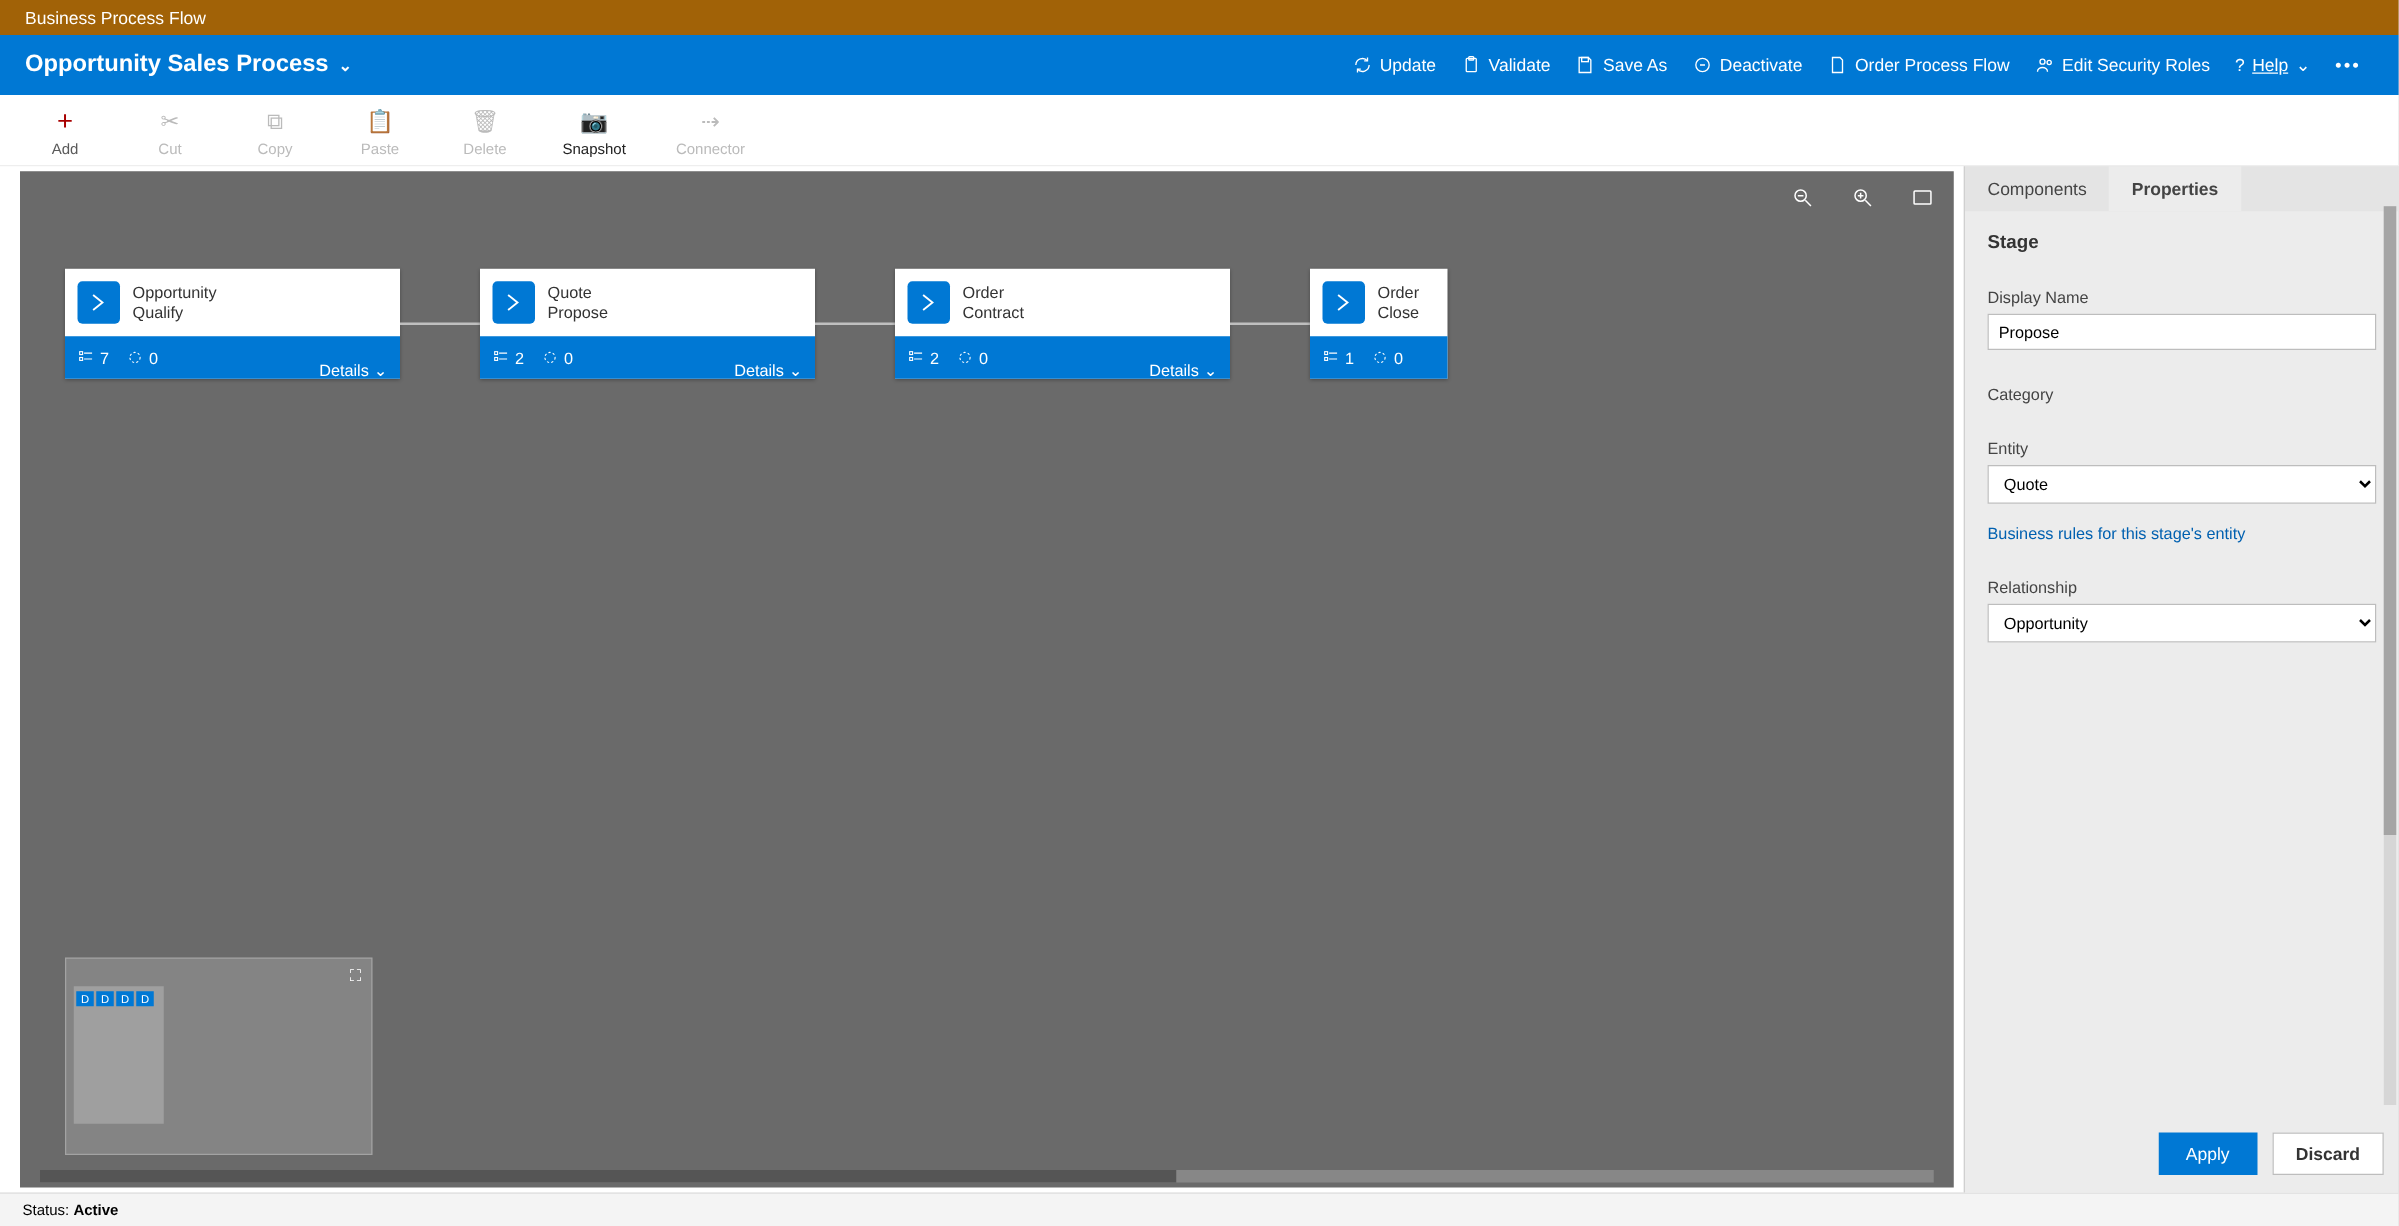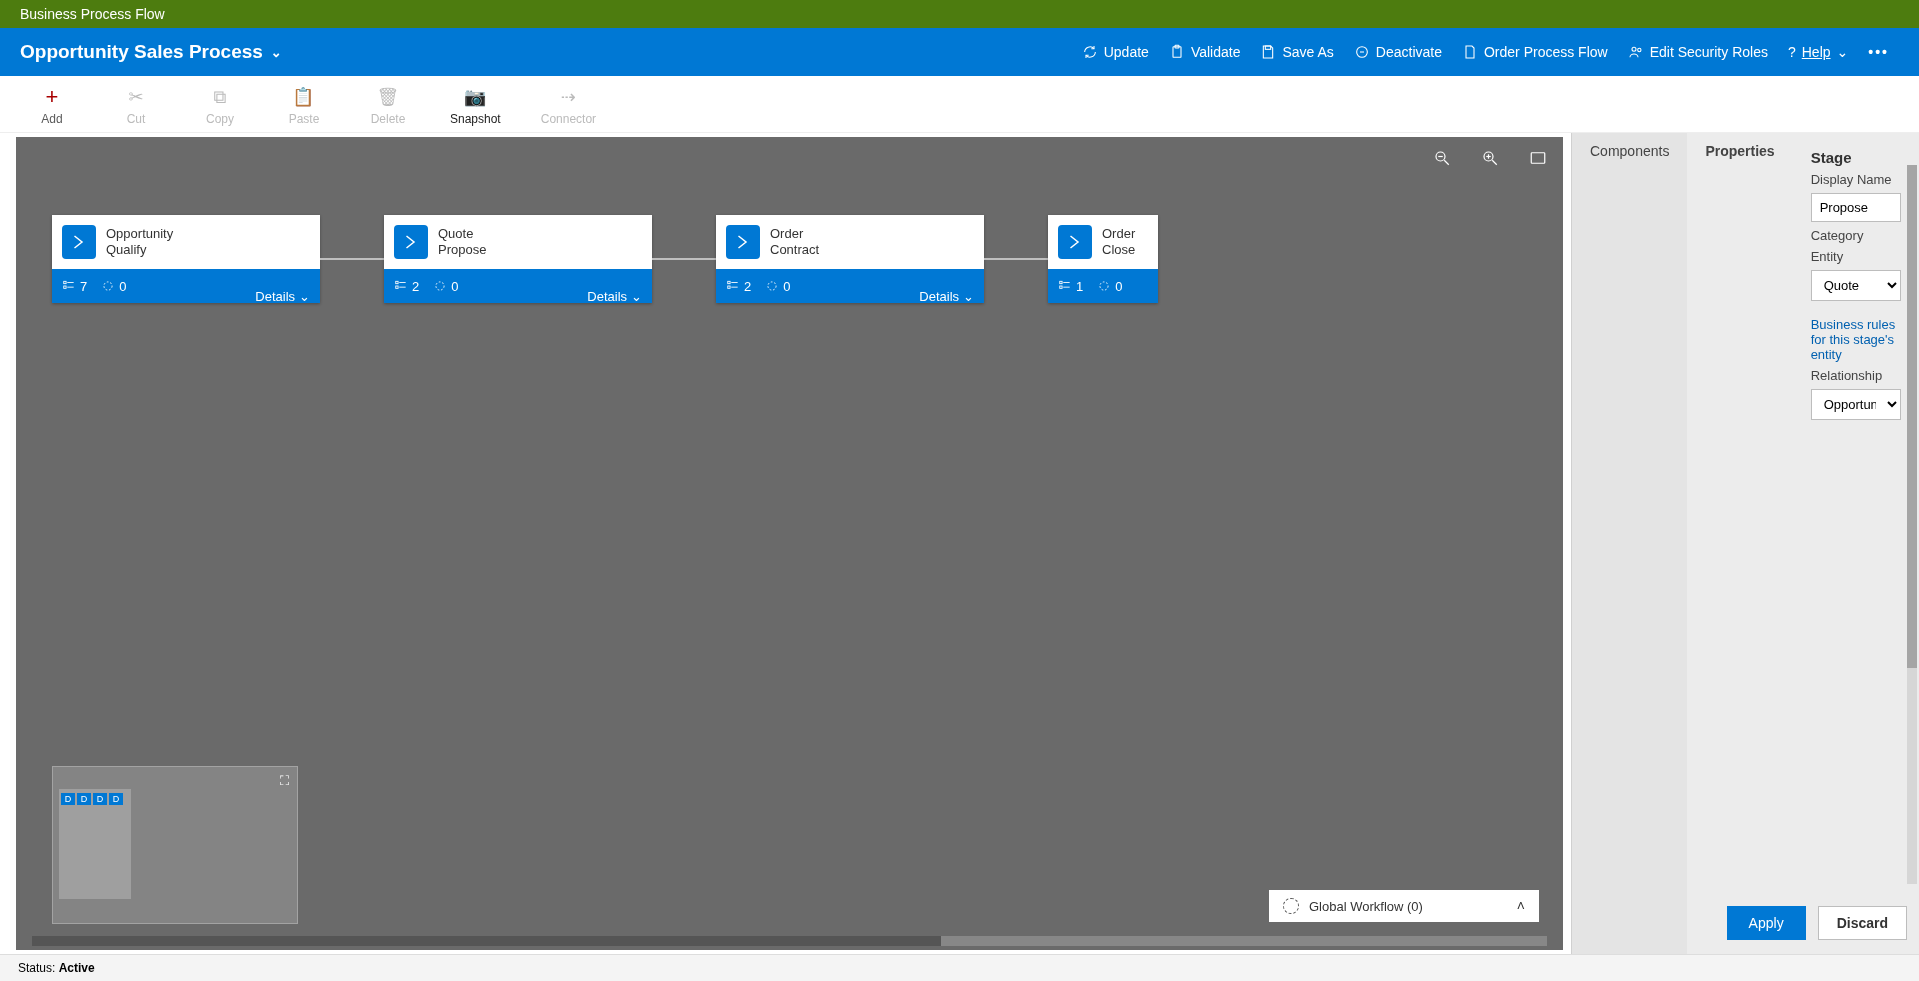--- a/index.html
+++ b/index.html
@@ -1,17 +1,17 @@
 <!DOCTYPE html>
 <html><head>
 <meta charset="utf-8">
 <style>
 * { box-sizing: border-box; margin: 0; padding: 0; font-family: "Segoe UI", Arial, sans-serif; }
 body { width: 1919px; height: 981px; overflow: hidden; background: #fff; display: flex; flex-direction: column; }
-.top-bar { background: #4d7c0f; color: #fff; padding: 6px 20px; font-size: 14px; }
+.top-bar { background: #a16207; color: #fff; padding: 6px 20px; font-size: 14px; }
 .cmd-bar { background: #0078d4; color: #fff; display: flex; align-items: center; padding: 6px 20px; height: 48px; }
 .cmd-title { font-size: 19px; font-weight: 700; display: flex; align-items: center; gap: 8px; }
 .cmd-title .chev { font-size: 13px; }
 .cmd-spacer { flex: 1; }
 .cmd-btn { display: flex; align-items: center; gap: 6px; padding: 6px 10px; font-size: 14px; cursor: pointer; }
 .cmd-btn svg { width: 16px; height: 16px; fill: none; stroke: #fff; stroke-width: 1.6; }
 .cmd-btn .u { text-decoration: underline; }
 .more-dots { letter-spacing: 2px; font-weight: bold; }
 .toolbar { background: #fff; display: flex; gap: 40px; padding: 10px 30px 6px; border-bottom: 1px solid #eee; }
 .tool { display: flex; flex-direction: column; align-items: center; font-size: 12px; color: #5a5a5a; cursor: pointer; min-width: 44px; }
@@ -40,27 +40,27 @@
 .minimap .mm-exp { position: absolute; top: 6px; right: 8px; color: #fff; font-size: 13px; cursor: pointer; }
 .minimap .mm-view { position: absolute; top: 22px; left: 6px; width: 72px; height: 110px; background: rgba(255,255,255,.22); }
 .minimap .mm-nodes { position: absolute; top: 26px; left: 8px; display: flex; gap: 2px; }
 .minimap .mm-node { width: 14px; height: 12px; background: #0078d4; color: #fff; font-size: 9px; display: flex; align-items: center; justify-content: center; }
 .gwf { position: absolute; bottom: 28px; right: 24px; background: #fff; color: #333; padding: 8px 14px; display: flex; align-items: center; gap: 10px; font-size: 13px; width: 270px; }
 .gwf .gwf-ic { width: 16px; height: 16px; border: 1.5px dashed #555; border-radius: 50%; }
 .gwf .gwf-sp { flex: 1; }
 .gwf .gwf-ch { font-size: 14px; cursor: pointer; }
 .hscroll { position: absolute; bottom: 4px; left: 16px; right: 16px; height: 10px; background: #878787; }
 .hscroll .thumb { height: 100%; background: #555; width: 60%; }
-.panel { width: 348px; background: #ececec; border-left: 1px solid #d0d0d0; display: flex; flex-direction: row; position: relative; }
+.panel { width: 348px; background: #ececec; border-left: 1px solid #d0d0d0; display: flex; flex-direction: column; position: relative; }
 .panel-tabs { display: flex; background: #e4e4e4; }
 .ptab { padding: 10px 18px; font-size: 14px; color: #444; cursor: pointer; }
 .ptab.active { background: #ececec; font-weight: 600; }
 .panel-body { padding: 16px 18px; flex: 1; overflow-y: auto; }
 .p-head { font-weight: 600; font-size: 15px; color: #333; margin-bottom: 2px; }
-.p-label { font-size: 13px; color: #444; margin-bottom: 6px; margin-top: 6px; }
+.p-label { font-size: 13px; color: #444; margin-bottom: 6px; margin-top: 28px; }
 .p-label:first-of-type { margin-top: 0; }
 .p-input, .p-select { width: 100%; padding: 6px 8px; font-size: 13px; border: 1px solid #bdbdbd; background: #fff; }
 .p-link { color: #0060b0; font-size: 13px; margin-top: 16px; display: block; cursor: pointer; }
 .panel-actions { position: absolute; bottom: 14px; right: 12px; display: flex; gap: 12px; }
 .btn-apply { background: #0078d4; color: #fff; border: none; padding: 8px 22px; font-size: 14px; cursor: pointer; }
 .btn-discard { background: #fff; color: #333; border: 1px solid #bdbdbd; padding: 8px 18px; font-size: 14px; cursor: pointer; font-weight: bold; }
 .vscroll { position: absolute; top: 32px; right: 2px; bottom: 70px; width: 10px; background: #d6d6d6; }
 .vscroll .vthumb { width: 100%; background: #a5a5a5; height: 70%; }
 .status-bar { background: #f4f4f4; border-top: 1px solid #ddd; padding: 6px 18px; font-size: 12px; color: #000000; }
 .status-bar b { font-weight: 600; }
@@ -334,26 +334,20 @@
       <span class="mm-exp">⛶</span>
       <div class="mm-view"></div>
       <div class="mm-nodes">
         <div class="mm-node">D</div>
         <div class="mm-node">D</div>
         <div class="mm-node">D</div>
         <div class="mm-node">D</div>
       </div>
     </div>
 
-    <div class="gwf">
-      <div class="gwf-ic"></div>
-      <span>Global Workflow (0)</span>
-      <div class="gwf-sp"></div>
-      <span class="gwf-ch">˄</span>
-    </div>
 
     <div class="hscroll">
         <div class="thumb"></div>
       </div>
   </div>
 
   <div class="panel">
     <div class="panel-tabs">
       <div class="ptab">Components</div>
       <div class="ptab active">Properties</div>

